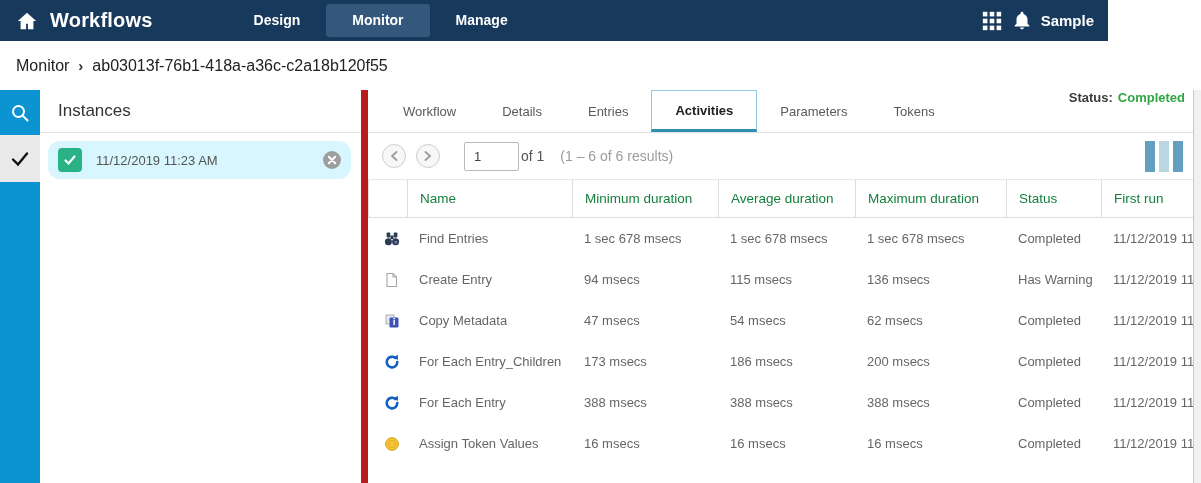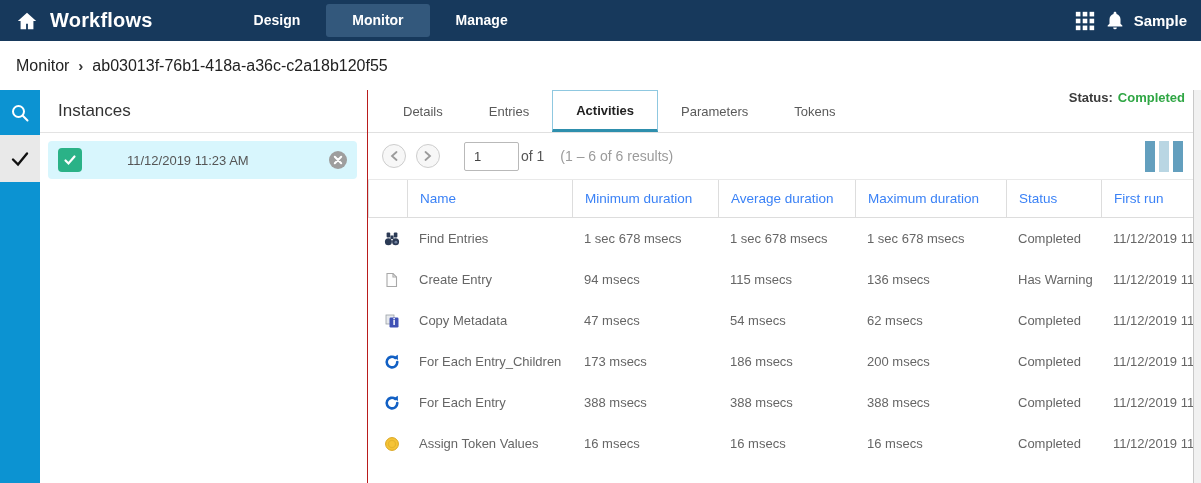--- a/index.html
+++ b/index.html
@@ -1,20 +1,20 @@
 <!DOCTYPE html>
 <html><head>
 <meta charset="utf-8">
 <style>
   * { margin:0; padding:0; box-sizing:border-box; }
   html,body { width:1201px; height:483px; overflow:hidden; background:#fff;
               font-family:"Liberation Sans","DejaVu Sans",sans-serif; }
 
   
-  .navbar { position:absolute; left:0; top:0; width:1201px; height:41px;
+  .navbar { position:absolute; left:0; top:0; width:1108px; height:41px;
             background:#17395c; display:flex; align-items:center; color:#fff; }
   .nav-home { margin-left:16px; width:22px; height:22px; cursor:pointer; }
   .nav-title { margin-left:12px; font-size:20px; font-weight:bold; letter-spacing:.2px; }
   .nav-tabs { display:flex; margin-left:75px; height:100%; align-items:center; }
   .nav-tab { padding:0 26px; height:33px; line-height:33px; font-size:14px; font-weight:bold;
              color:#fff; cursor:pointer; border-radius:3px; }
   .nav-tab.active { background:#33587c; }
   .nav-right { margin-left:auto; display:flex; align-items:center; margin-right:14px; gap:8px; }
   .nav-icon { width:22px; height:22px; cursor:pointer; }
   .nav-user { font-size:15px; font-weight:bold; cursor:pointer; }
@@ -25,25 +25,25 @@
   .crumb { cursor:pointer; }
   .crumb-sep { margin:0 9px; font-weight:bold; font-size:15px; color:#333; }
 
   
   .rail { position:absolute; left:0; top:90px; width:40px; height:393px; background:#0c93d2; }
   .rail-cell { width:40px; height:45px; display:flex; align-items:center; justify-content:center; cursor:pointer; }
   .rail-cell.active { background:#e9e9e9; height:47px; }
 
   
   .instances { position:absolute; left:40px; top:90px; width:328px; height:393px;
-               background:#fff; border-right:1px solid #b91c1c; }
+               background:#fff; border-right:7px solid #b91c1c; }
   .instances-header { height:43px; line-height:42px; padding-left:18px; font-size:17px;
                       color:#333; border-bottom:1px solid #e3e3e3; }
-  .instance-item { margin:8px 10px 0 8px; height:38px; background:#d8f6fd; border-radius:4px;
-                   display:flex; align-items:center; padding:8px 10px; cursor:pointer;gap:31px; }
+  .instance-item { margin:8px 10px 0 8px; height:38px; background:#d8f6fd; border-radius:12px;
+                   display:flex; align-items:center; padding:8px 10px; cursor:pointer; }
   .inst-checkbox { width:24px; height:24px; background:#2ab287; border-radius:4px;
                    display:flex; align-items:center; justify-content:center; cursor:pointer; flex:0 0 auto; }
   .inst-label { margin-left:14px; font-size:13px; color:#555; }
   .inst-close { margin-left:auto; width:18px; height:18px; cursor:pointer; }
 
   
   .main { position:absolute; left:368px; top:90px; width:833px; height:393px; background:#fff; }
 
   .tabbar { height:43px; display:flex; align-items:stretch; border-bottom:1px solid #e0e0e0;
             padding-left:12px; }
@@ -62,21 +62,21 @@
                 margin-left:14px; padding-left:9px; font-size:13px; color:#444;
                 font-family:"Liberation Sans",sans-serif; }
   .of-text { margin-left:2px; font-size:14px; color:#555; }
   .results-text { margin-left:16px; font-size:14px; color:#9b9b9b; }
   .columns-icon { position:absolute; right:18px; top:8px; display:flex; gap:4px; cursor:pointer; }
   .columns-icon span { width:10px; height:31px; }
   .col-dark { background:#639fbe; } .col-light { background:#b9d6e3; }
 
   .grid-row { display:grid; grid-template-columns:39px 165px 146px 137px 151px 95px 1fr; }
   .thead { height:38px; border-bottom:1px solid #ddd; }
-  .th { display:flex; align-items:center; padding-left:12px; font-size:13.5px; color:#3b82f6;
+  .th { display:flex; align-items:center; padding-left:12px; font-size:13.5px; color:#15803d;
         border-left:1px solid #ddd; cursor:pointer; }
   .th:first-child { padding-left:0; }
   .th:last-child { border-right:3px solid #c2410c; }
   .trow { height:41px; cursor:pointer; }
   .td { display:flex; align-items:center; padding-left:12px; font-size:13px; color:#666;
         white-space:nowrap; overflow:hidden; }
   .td-icon { justify-content:center; padding-left:8px; }
 
   .scroll-strip { position:absolute; right:0; top:90px; width:8px; height:393px;
                   background:#f1f1f1; border-left:1px solid #c9c9c9; cursor:pointer; }
@@ -147,20 +147,21 @@
     <svg class="inst-close" viewBox="0 0 18 18">
       <circle cx="9" cy="9" r="9" fill="#9e9e9e"></circle>
       <path d="M5.8 5.8 12.2 12.2 M12.2 5.8 5.8 12.2" stroke="#fff" stroke-width="2" stroke-linecap="round"></path>
     </svg>
   </div>
 </div>
 
 <div class="main">
 
   <div class="tabbar">
+    <div class="tab">Workflow</div>
     <div class="tab">Details</div>
     <div class="tab">Entries</div>
     <div class="tab active">Activities</div>
     <div class="tab">Parameters</div>
     <div class="tab">Tokens</div>
     <div class="status-box">
       <span class="status-label">Status:</span>
       <span class="status-value">Completed</span>
     </div>
   </div>

